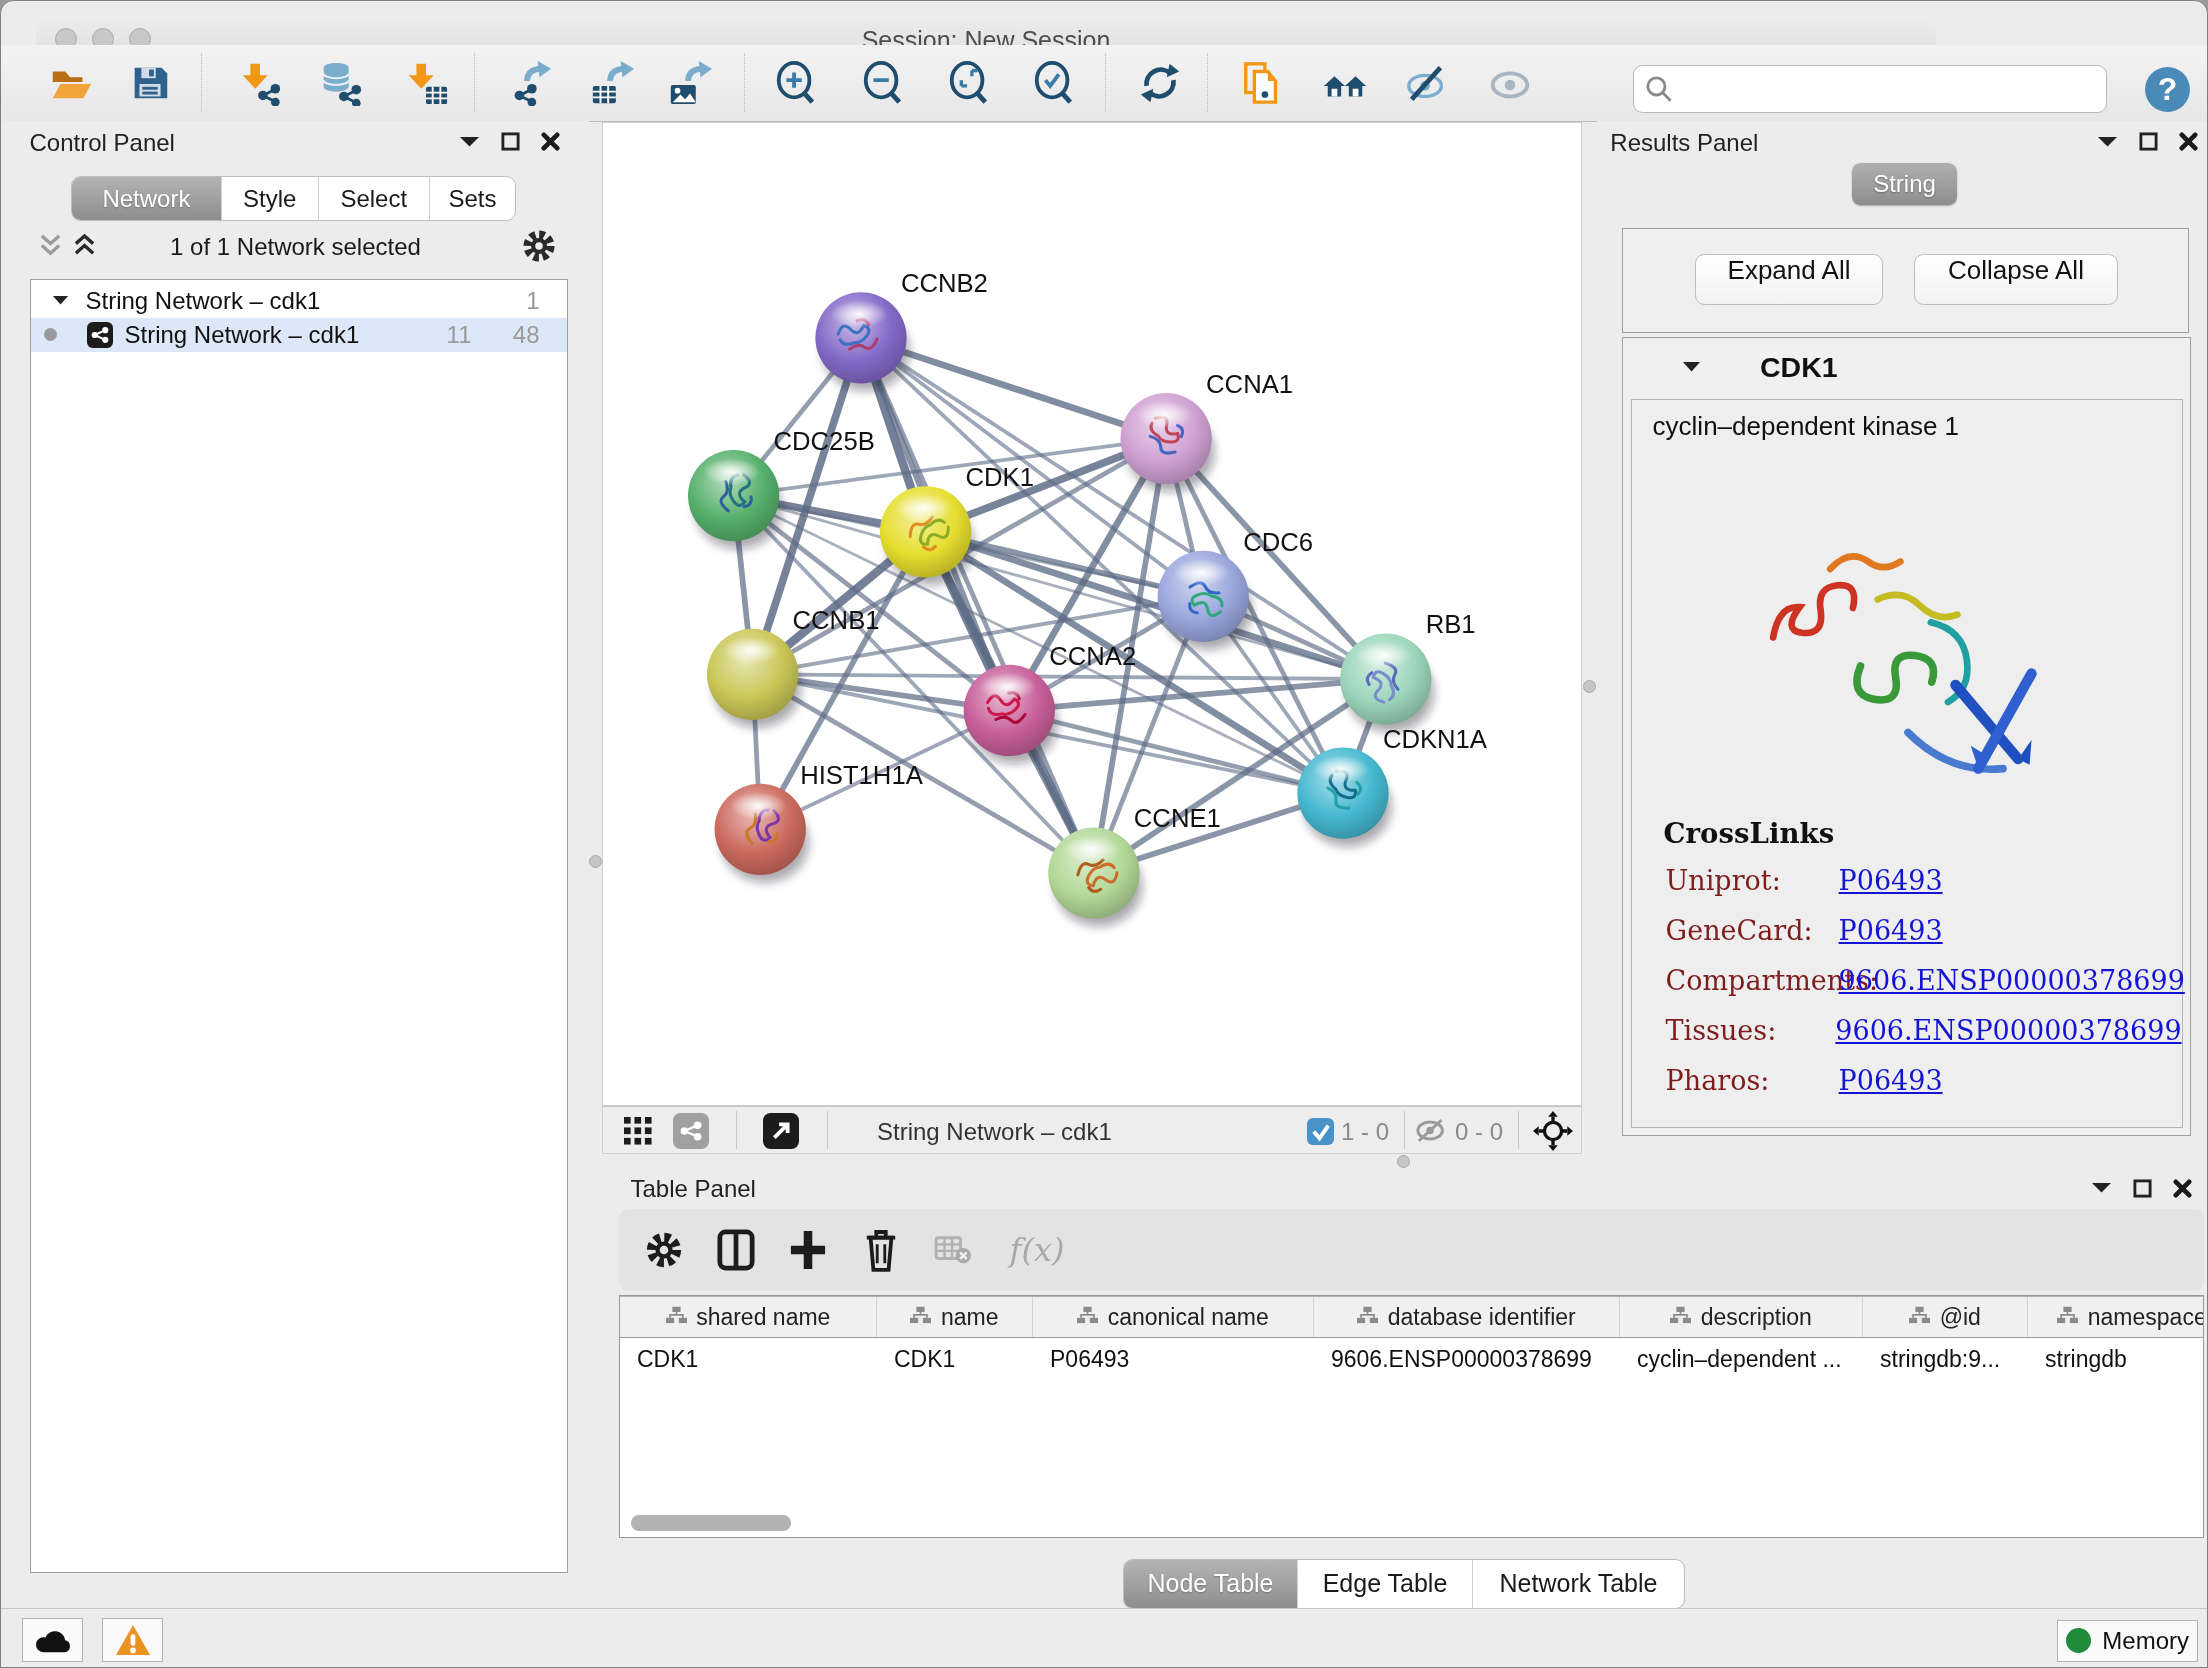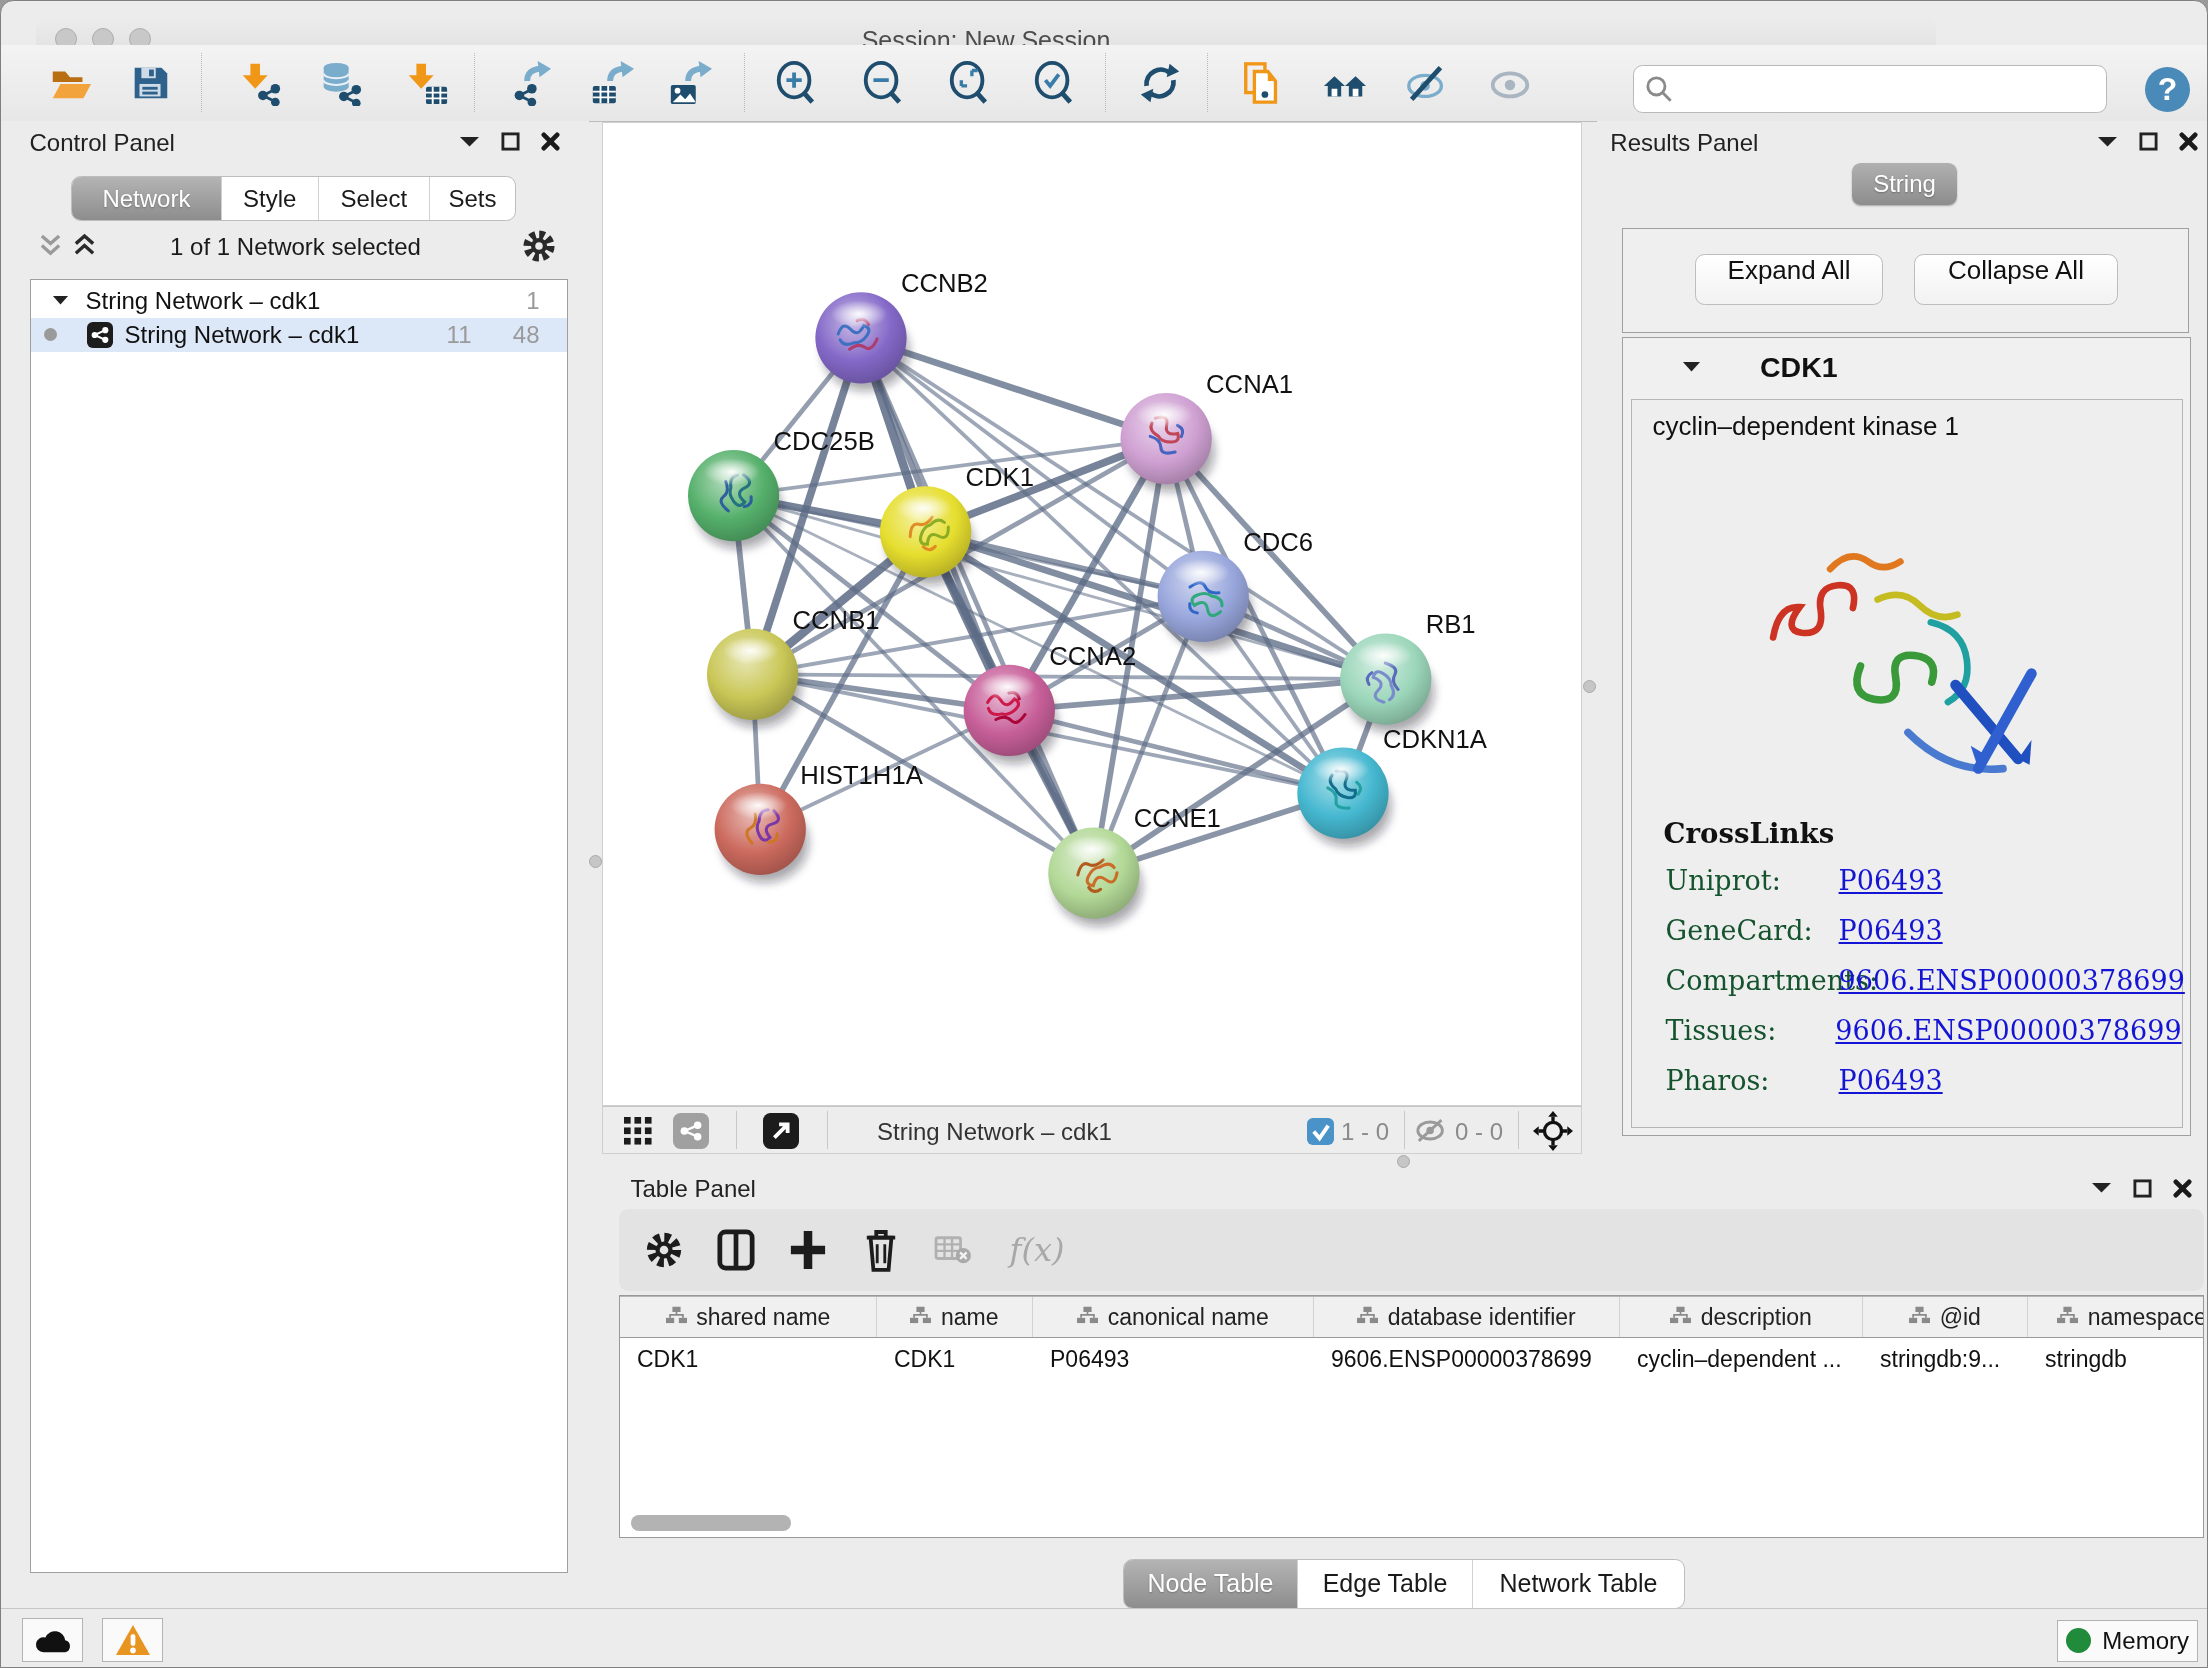--- a/index.html
+++ b/index.html
@@ -48,21 +48,21 @@
     background:linear-gradient(#b0b0b0,#8d8d8d);color:#fff;font-size:24px;text-align:center;line-height:42px;
     text-shadow:0 1px 1.9px rgba(0,0,0,.3);box-shadow:0 1px 1.9px rgba(0,0,0,.3);cursor:pointer;}
   #res-box1{position:absolute;left:25px;top:107px;width:567px;height:105px;background:#efefef;border:1px solid #9f9f9f;box-sizing:border-box;padding-left:40px;}
   .res-btn{position:absolute;top:25px;height:51px;background:linear-gradient(#ffffff,#f2f2f2);border:1px solid #bdbdbd;
     border-radius:9.5px;font-size:26px;color:#111;text-align:center;cursor:pointer;box-sizing:border-box;}
   #res-box2{position:absolute;left:25px;top:216px;width:569px;height:799px;background:#f0f0f0;border:1px solid #9f9f9f;box-sizing:border-box;}
   #cdk1-head{position:absolute;left:0;top:0;width:100%;height:59px;}
   #cdk1-inner{position:absolute;left:7.6px;top:61px;width:552px;height:729px;background:#eeeeee;border:1px solid #b5b5b5;box-sizing:border-box;}
   .serif{font-family:"DejaVu Serif","Liberation Serif",serif;}
   .clrow{display:flex;height:50px;align-items:center;padding-left:34px;}
-  .cll{font-size:27px;color:#14532d;width:173px;}
+  .cll{font-size:27px;color:#7f1d1d;width:173px;}
   .clv{font-size:27px;color:#1414d4;text-decoration:underline;cursor:pointer;}
   
   #tablepanel{left:601px;top:1168px;width:1607px;height:439px;background:#ececec;}
   #tp-toolbar{position:absolute;left:17px;top:40px;width:1585px;height:82px;background:#e3e3e3;border-radius:9.5px;}
   .tpi{position:absolute;top:17px;width:48px;height:48px;display:flex;align-items:center;justify-content:center;cursor:pointer;}
   #tbl{position:absolute;left:17px;top:126px;width:1585px;height:243px;background:#fff;border:1px solid #999;box-sizing:border-box;overflow:hidden;}
   #tbl-head{display:flex;height:42px;background:#f0f0f0;border-bottom:1.9px solid #9a9a9a;border-top:1.9px solid #b5b5b5;box-sizing:border-box;}
   .th{display:flex;align-items:center;justify-content:center;gap:9.5px;font-size:23px;color:#222;
     border-right:1px solid #d2d2d2;box-sizing:border-box;flex:none;cursor:pointer;white-space:nowrap;overflow:hidden;}
   #tbl-row{display:flex;height:42px;align-items:center;}

